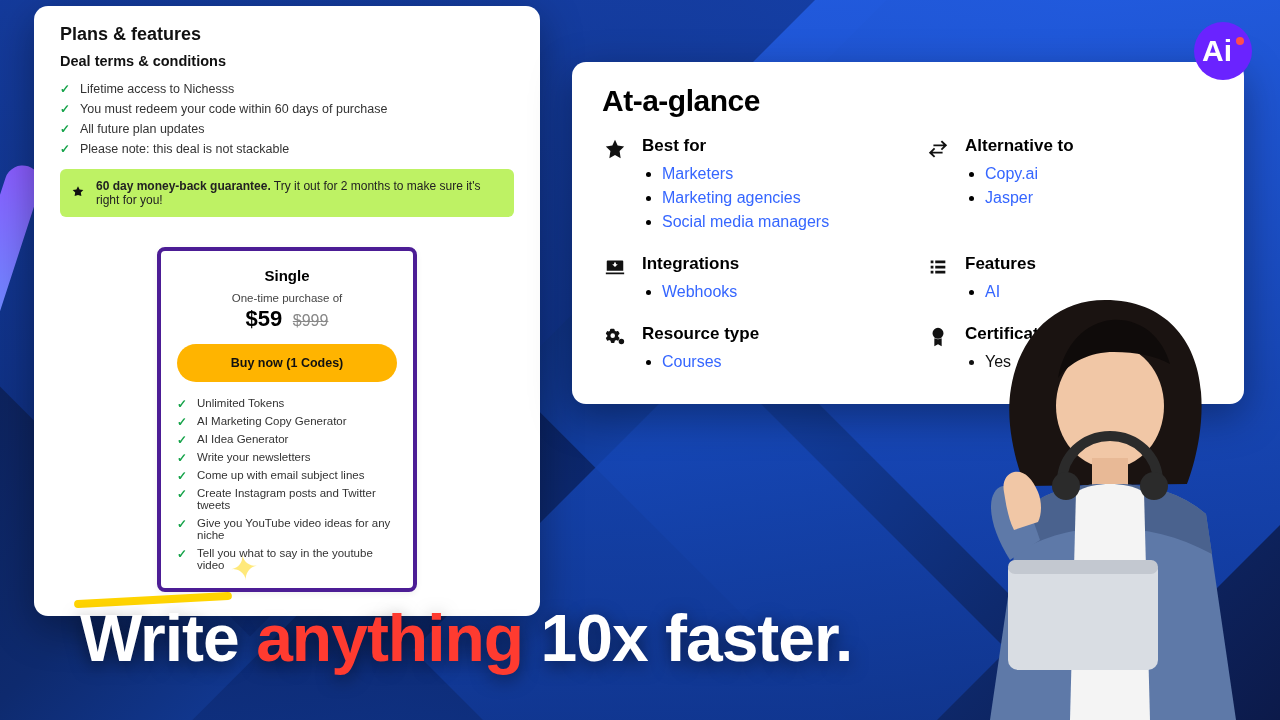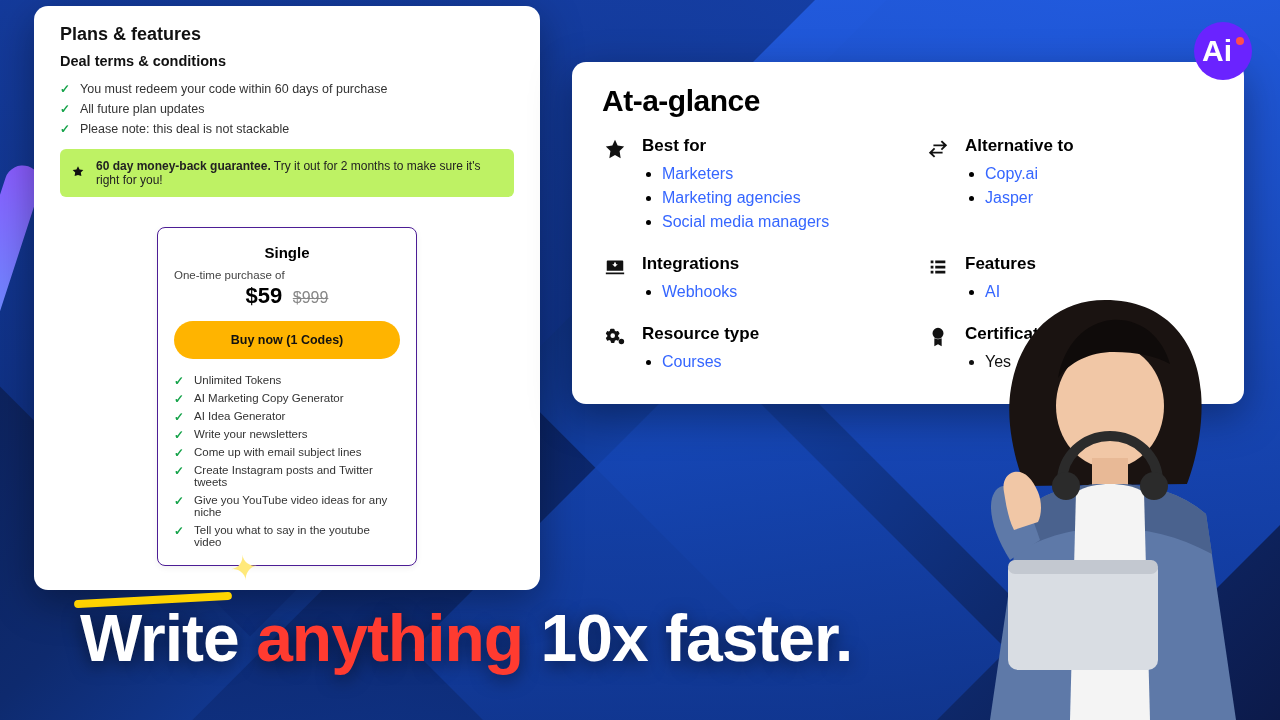--- a/index.html
+++ b/index.html
@@ -81,25 +81,25 @@
     margin-top:10px; background:#bef264; border-radius:6px;
     padding:10px 12px 10px 36px; font-size:12px; color:#222; position:relative;
   }
   .guarantee .ribbon-icon{
     position:absolute; left:10px; top:50%; transform:translateY(-50%);
     width:16px; height:16px;
   }
   .guarantee b{ font-weight:800; }
 
   .price-box{
-    margin:30px auto 0; width:260px; border:1px solid #4c1d95; border-radius:8px;
+    margin:30px auto 0; width:260px; border:4px solid #4c1d95; border-radius:8px;
     padding:16px 16px 14px; box-shadow:0 2px 6px rgba(0,0,0,.06);
   }
   .price-box .name{ text-align:center; font-weight:800; font-size:15px;}
-  .price-box .sub{ font-size:11.5px; color:#444; margin-top:8px;}
+  .price-box .sub{ text-align:center; font-size:11.5px; color:#444; margin-top:8px;}
   .price-box .price{ text-align:center; margin-top:2px;}
   .price-box .price .now{ font-size:22px; font-weight:800;}
   .price-box .price .was{ font-size:16px; color:#888; text-decoration:line-through; margin-left:6px;}
   .buy-btn{
     display:block; width:100%; margin-top:12px; border:none; border-radius:22px;
     background:#ffb400; color:#111; font-weight:800; font-size:12.5px;
     padding:12px 0; cursor:pointer;
   }
   .price-box ul{ margin-top:12px;}
   .price-box ul li{ font-size:11.5px;}
@@ -136,20 +136,21 @@
 <div class="ai-badge">
   <span>Ai</span>
     <span class="dot"></span>
 </div>
 
 <div class="card plans">
   <h2>Plans &amp; features</h2>
   <h3>Deal terms &amp; conditions</h3>
 
   <ul class="chk-list">
+    <li>Lifetime access to Nichesss</li>
     <li>You must redeem your code within 60 days of purchase</li>
     <li>All future plan updates</li>
     <li>Please note: this deal is not stackable</li>
   </ul>
 
   <div class="guarantee">
     <span class="ribbon-icon">
       <svg viewBox="0 0 24 24">
           <path d="M12 2l2.39 4.84L20 7.64l-3.8 3.7.9 5.26L12 14.9 6.9 16.6l.9-5.26L4 7.64l5.61-.8L12 2z" fill="#111"></path>
         </svg>

